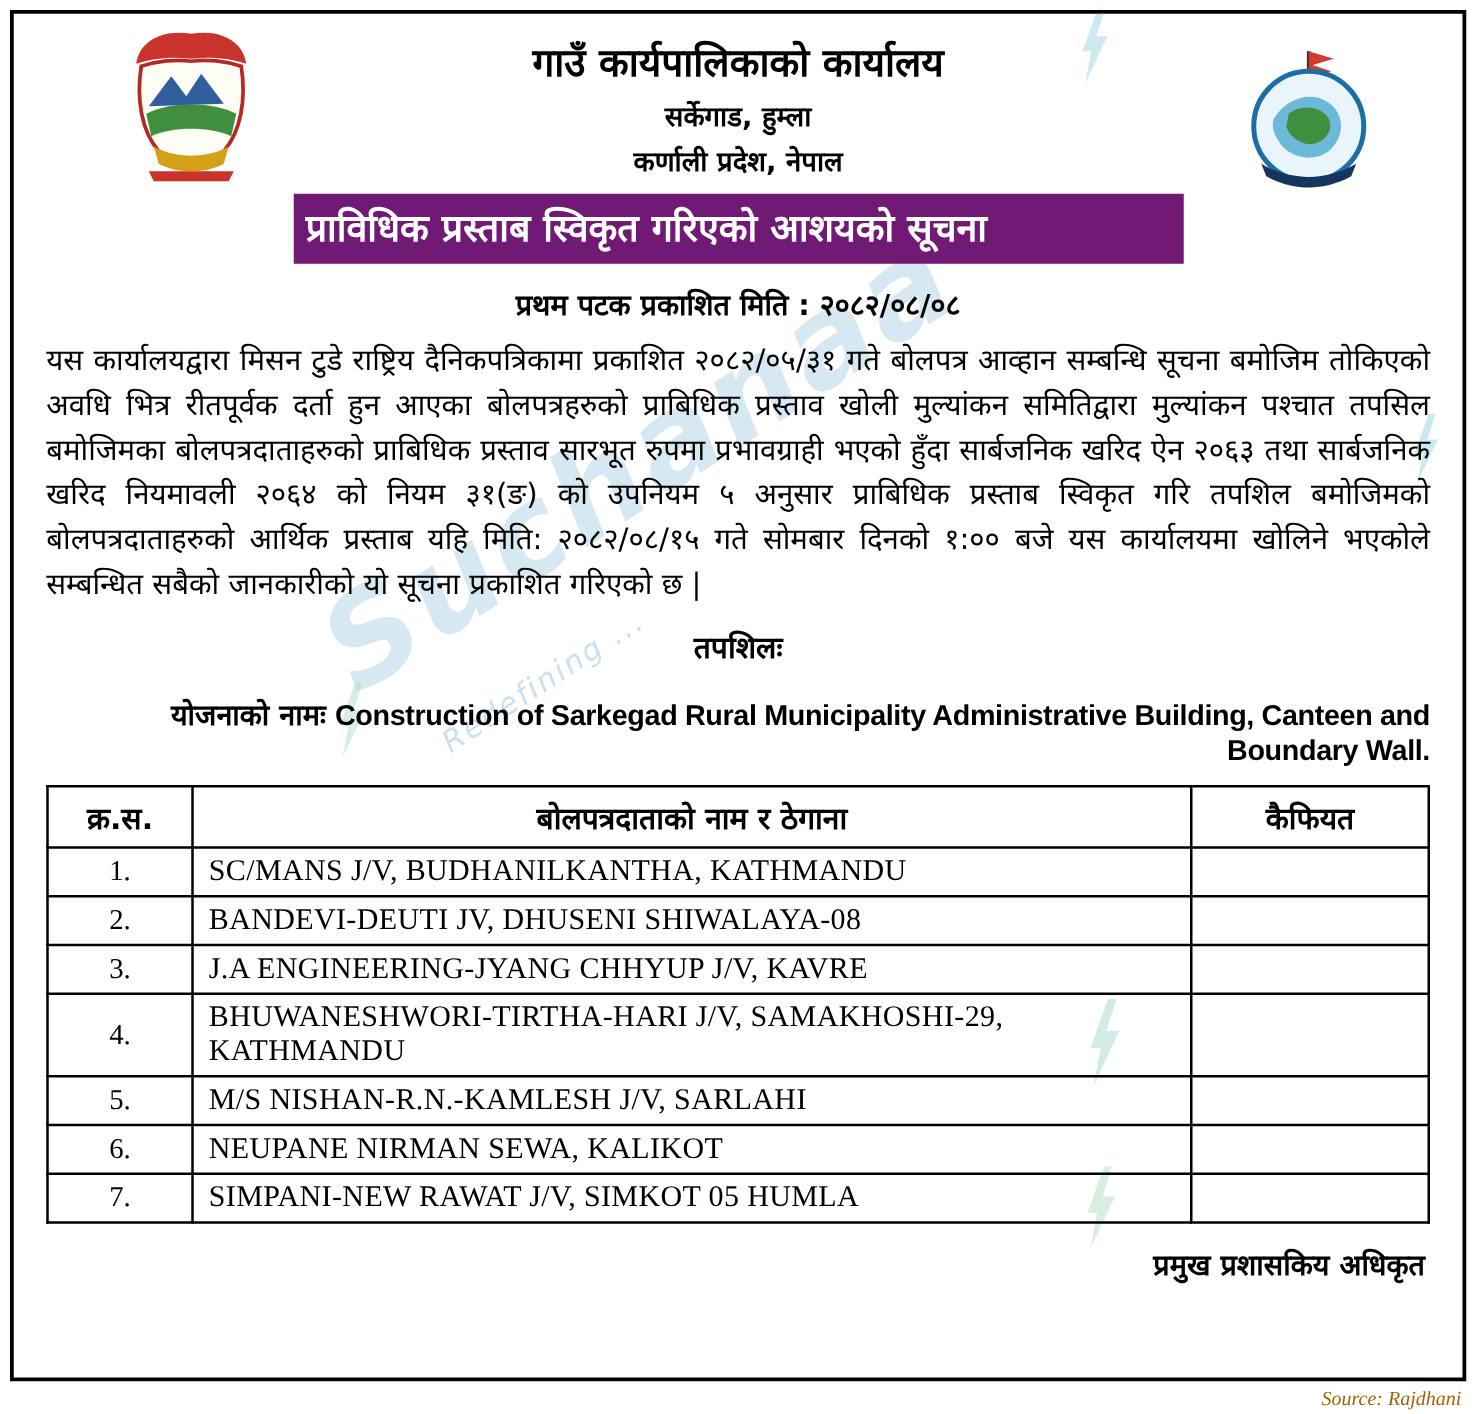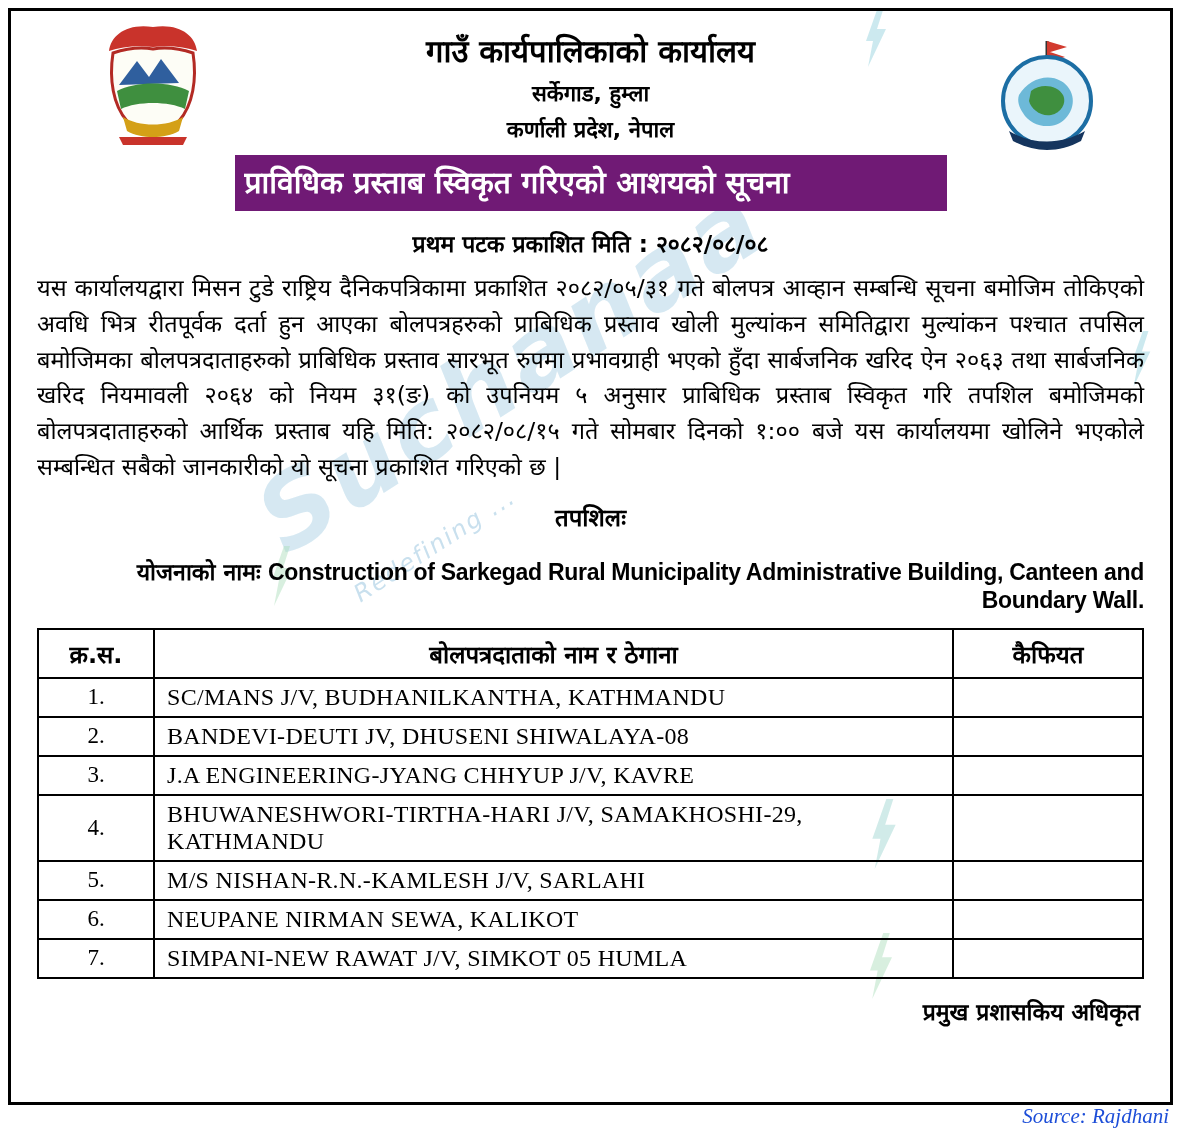--- a/index.html
+++ b/index.html
@@ -87,21 +87,21 @@
     font-family:"Liberation Serif", serif; font-size:24px;
     padding:5px 6px 5px 12px; letter-spacing:0.3px;margin-left:22px;
   }
   td.rm { }
 
   .signature { text-align:right; font-weight:bold; font-size:23px; margin:16px 4px 0 0; }
 
   .source {
     position:absolute; right:12px; bottom:2px;
     font-family:"Liberation Serif", serif; font-style:italic;
-    font-size:21px; color:#1d4ed8; z-index:3;
+    font-size:16px; color:#a16207; z-index:3;
   }
 </style>
 </head>
 <body>
 
 <div class="page">
   <div class="sheet">
 
     <div class="wm">
       <div class="wm-text">Suchanaa</div>

